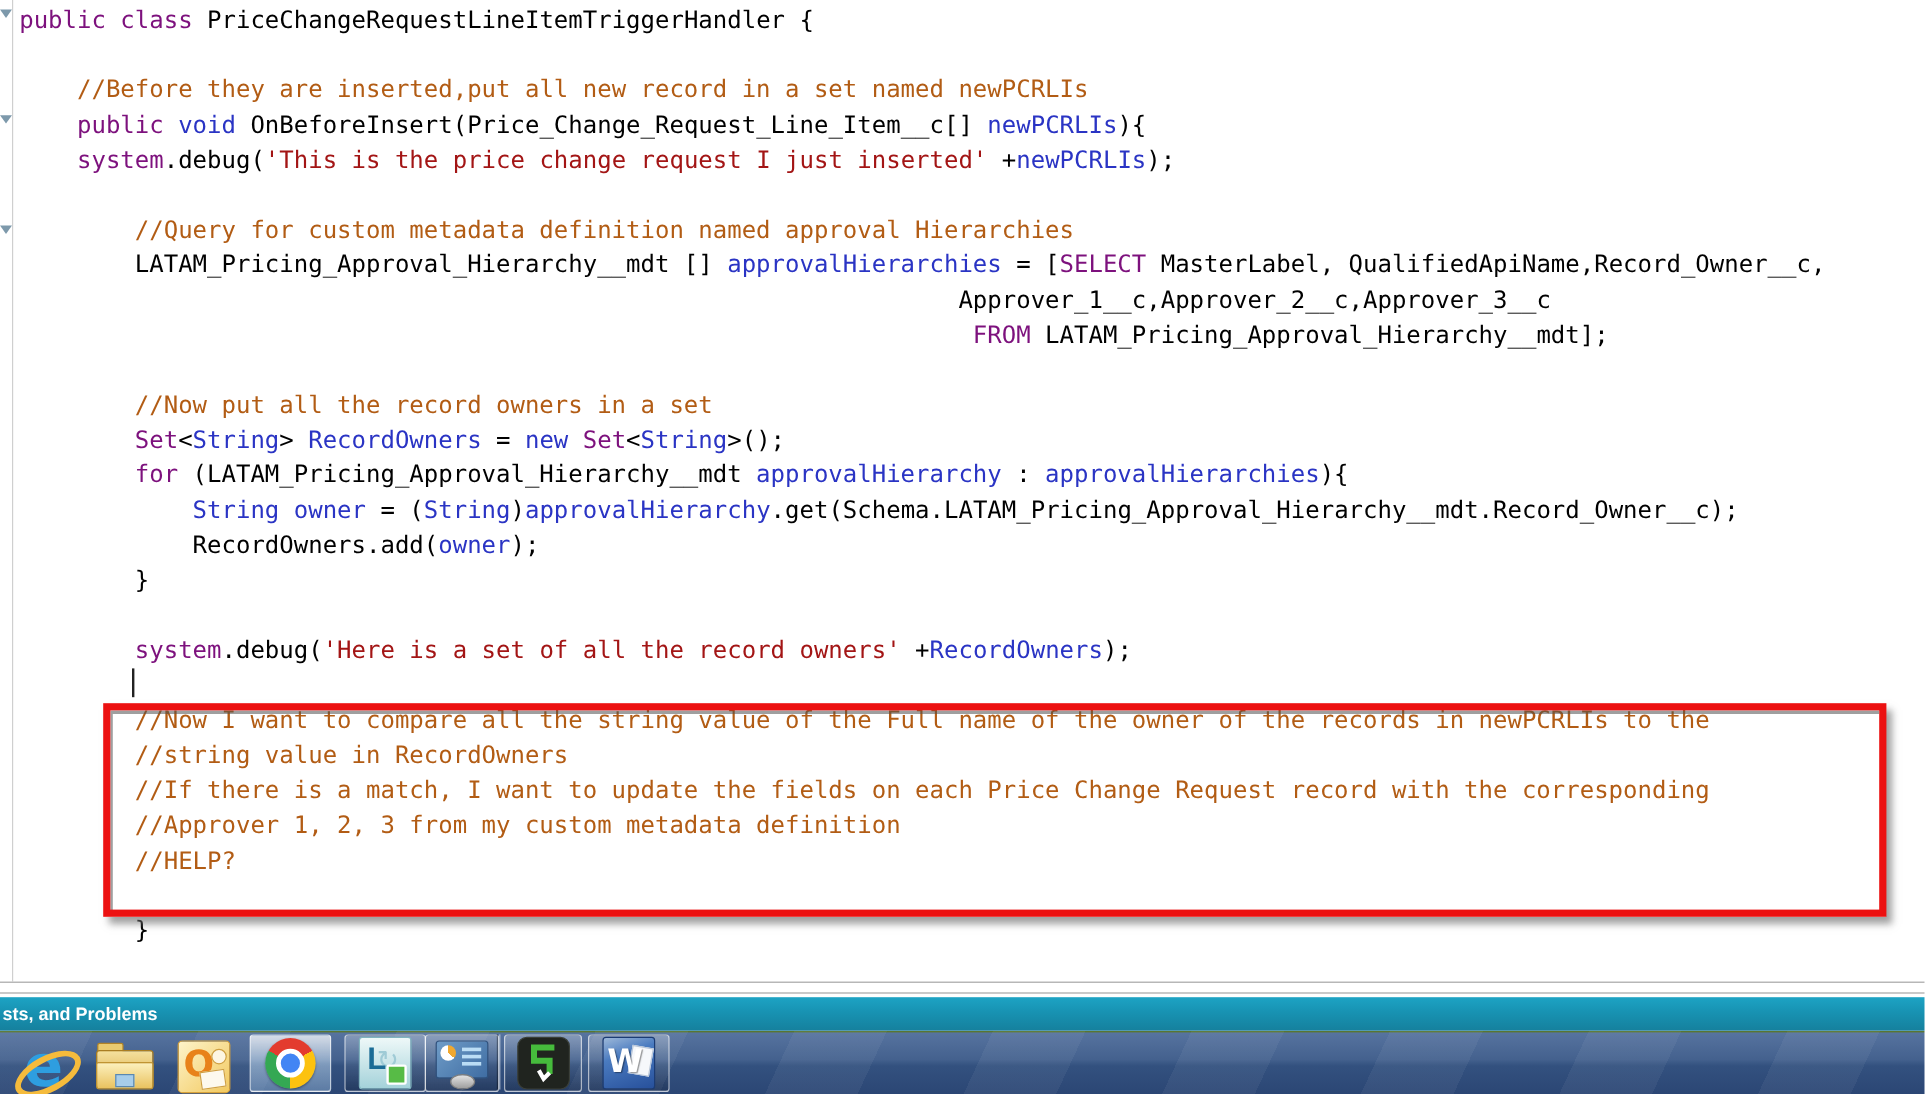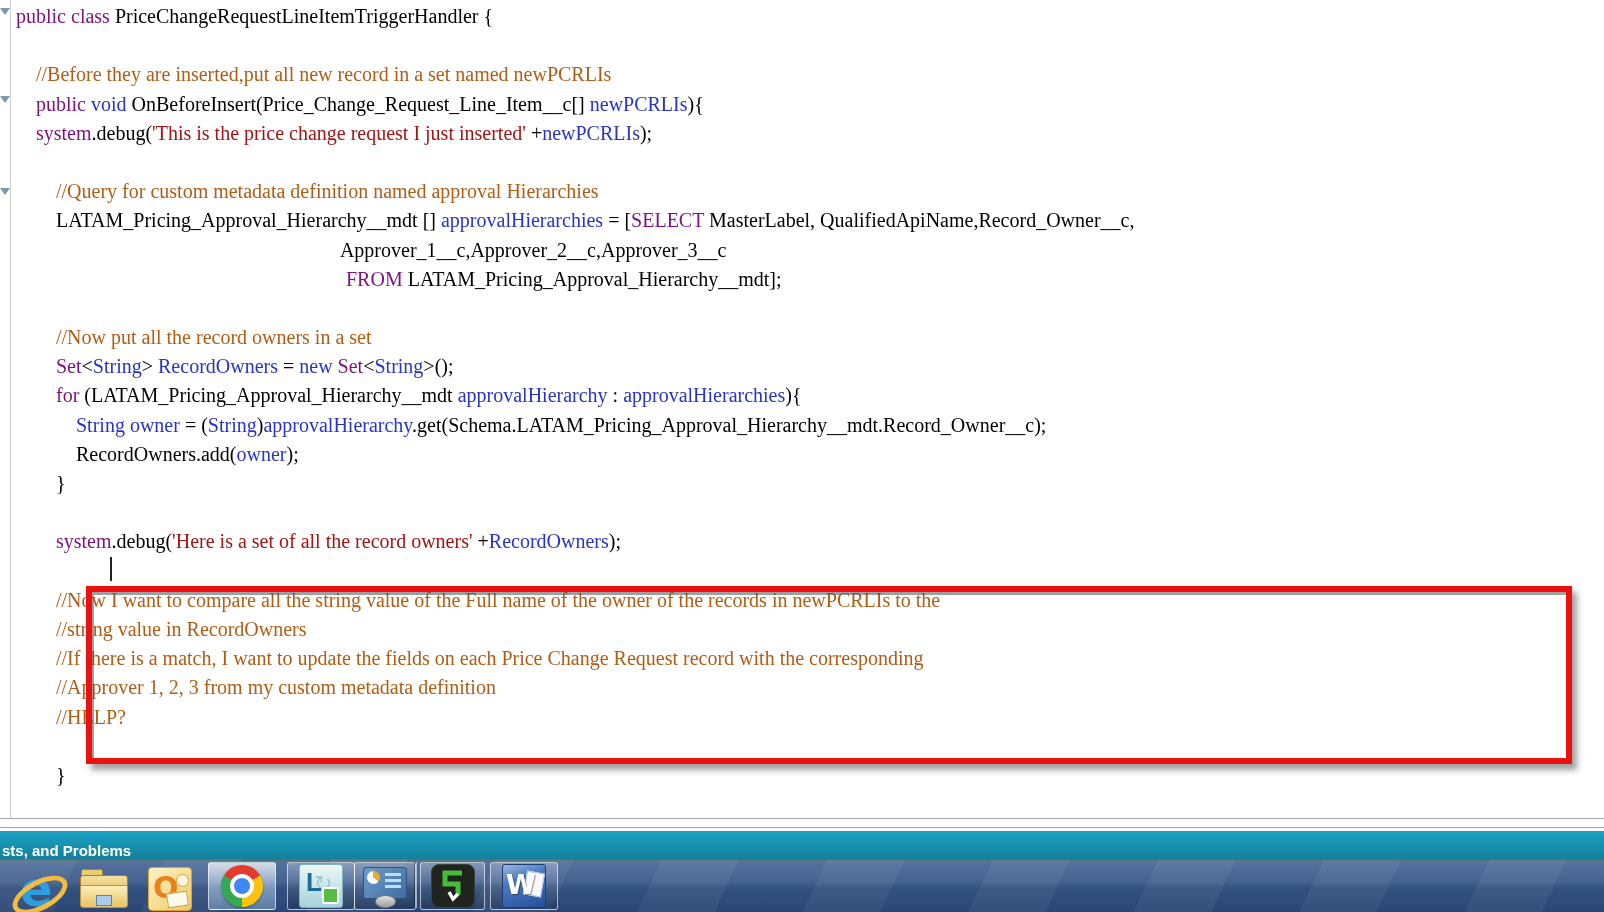--- a/index.html
+++ b/index.html
@@ -7,32 +7,32 @@
           font-family:"Liberation Sans",sans-serif;}
   
   #editor{position:absolute;left:0;top:0;width:1604px;height:818px;background:#fff;}
   #gutter-line{position:absolute;left:10px;top:0;width:1px;height:818px;background:#cfcfcf;}
   .fold-marker{position:absolute;left:0;width:0;height:0;
                border-left:5px solid transparent;border-right:5px solid transparent;
                border-top:7px solid #7d99ab;}
   #code{position:absolute;left:16px;top:2px;white-space:pre;
         font-family:"DejaVu Sans Mono","Liberation Mono",monospace;
         font-size:20px;line-height:29.2px;color:#000;}
-  .cl{height:29.2px;font-family:Liberation Serif, serif;}
+  .cl{height:29.2px;}
   #caret{position:absolute;left:110px;top:557px;width:2px;height:24px;background:#222;}
   
   #ann-box{position:absolute;left:86px;top:586px;width:1474px;height:166px;
            border:6px solid #ec1111;background:transparent;
            box-shadow:5px 6px 6px rgba(110,110,110,.65), inset 2px 3px 0 rgba(80,80,80,.55);}
   
   #splitter{position:absolute;left:0;top:818px;width:1604px;height:8px;background:#fff;
             border-top:1px solid #a6a6a6;border-bottom:1px solid #a6a6a6;}
   
   #panel-header{position:absolute;left:0;top:831px;width:1604px;height:28px;
-                display:flex;align-items:flex-end;}
+                display:flex;align-items:center;}
   #panel-label{color:#fff;font-weight:bold;font-size:15px;padding-left:2px;}
   
   #taskbar{position:absolute;left:0;top:859px;width:1604px;height:53px;
            background:linear-gradient(180deg,#8aa0bd 0,#5a7704 0,#56739f 2px,#44618e 45%,#33517f 55%,#2b4674 100%);}
   #taskbar::after{content:"";position:absolute;inset:0;
            background:repeating-linear-gradient(115deg,rgba(255,255,255,.05) 0 70px,rgba(255,255,255,0) 70px 150px);}
   .task-frame{position:absolute;top:3px;height:46px;border:1px solid rgba(255,255,255,.6);
               border-radius:3px;z-index:2;
               background:linear-gradient(rgba(255,255,255,.28),rgba(255,255,255,.08) 45%,rgba(0,0,0,.18));
               display:flex;align-items:center;justify-content:center;}

